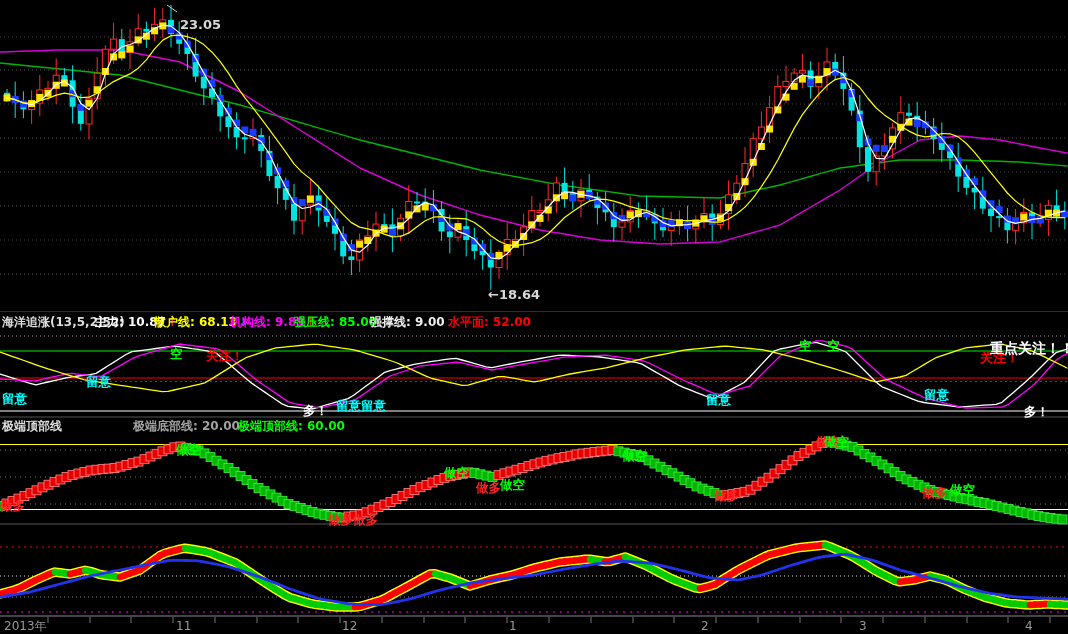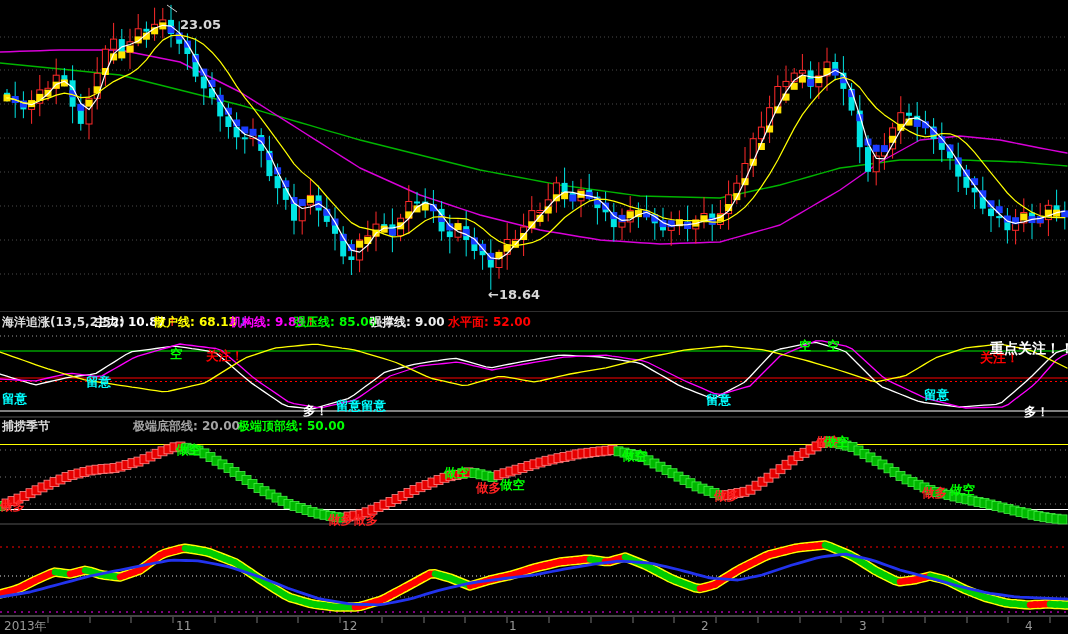--- a/index.html
+++ b/index.html
@@ -913,20 +913,20 @@
   <div class="hdr" id="hdr-p2" style="top: 314px;">
       <span class="hi" style="left: 2px; color: rgb(221, 221, 221);">海洋追涨(13,5,2,52)</span>
       <span class="hi" style="left: 95px; color: rgb(255, 255, 255);">主力: 10.87<span style="color: rgb(255, 34, 34);">↑</span></span>
       <span class="hi" style="left: 154px; color: rgb(255, 255, 0);">散户线: 68.13<span style="color: rgb(68, 102, 255);">↓</span></span>
       <span class="hi" style="left: 230px; color: rgb(255, 0, 255);">机构线: 9.89<span style="color: rgb(255, 34, 34);">↑</span></span>
       <span class="hi" style="left: 294px; color: rgb(0, 255, 0);">强压线: 85.00</span>
       <span class="hi" style="left: 370px; color: rgb(238, 238, 238);">强撑线: 9.00</span>
       <span class="hi" style="left: 448px; color: rgb(255, 0, 0);">水平面: 52.00</span>
     </div>
   <div class="hdr" id="hdr-p3" style="top: 418px;">
-      <span class="hi" style="left: 2px; color: rgb(221, 221, 221);">捕捞季节</span>
+      <span class="hi" style="left: 2px; color: rgb(221, 221, 221);">极端顶部线</span>
       <span class="hi" style="left: 133px; color: #a3a3a3;">极端底部线: 20.00</span>
-      <span class="hi" style="left: 238px; color: rgb(0, 255, 0);">极端顶部线: 50.00</span>
+      <span class="hi" style="left: 238px; color: rgb(0, 255, 0);">极端顶部线: 60.00</span>
     </div>
 
   <div class="mark" style="left:180px;top:17px">23.05</div>
   <div class="mark" style="left:488px;top:287px">←18.64</div>
 </div>
 
 </body></html>

